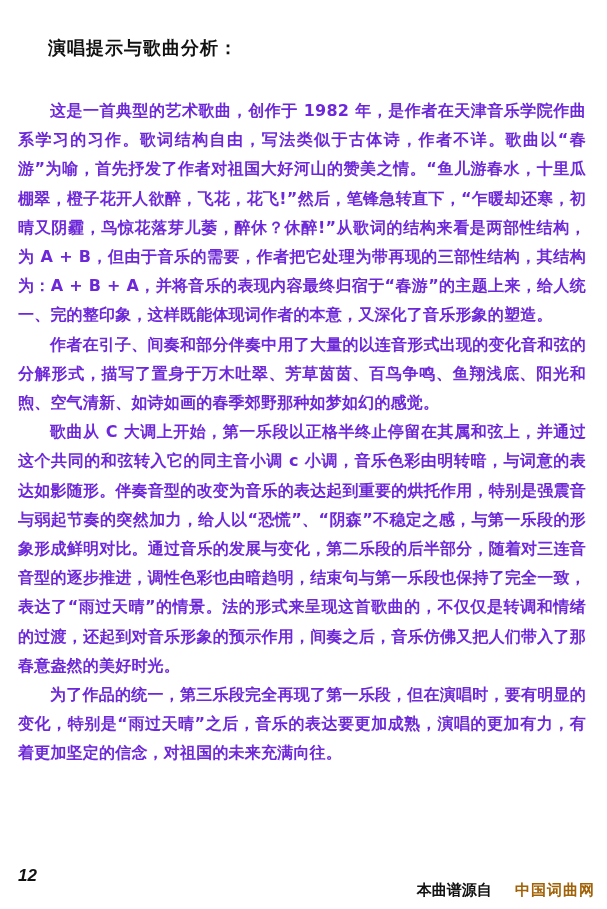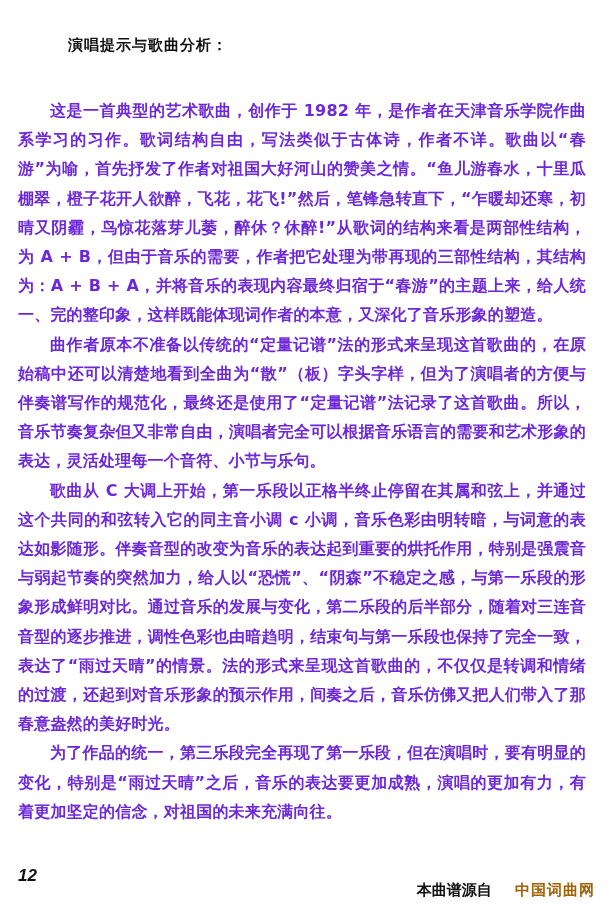--- a/index.html
+++ b/index.html
@@ -1,36 +1,36 @@
 <!DOCTYPE html>
 <html><head>
 <meta charset="utf-8">
 <style>
   html, body { margin: 0; padding: 0; background: #ffffff; }
   body { width: 607px; height: 909px; position: relative; overflow: hidden;
          font-family: "DejaVu Sans", "Liberation Sans", sans-serif; color: #111; }
-  .title { position: absolute; left: 68px; top: 36px; font-size: 15px; font-weight: bold;
+  .title { position: absolute; left: 48px; top: 36px; font-size: 18px; font-weight: bold;
            letter-spacing: 1px; color: #111; }
   .body { position: absolute; left: 18px; top: 96px; width: 568px; }
   .para { margin: 0; font-size: 16px; line-height: 29.2px; text-indent: 2em;
           text-align: justify; font-weight: bold; color: #6d28d9; letter-spacing: 0.2px; }
   .page-num { position: absolute; left: 18px; top: 866px; font-family: Liberation Sans, sans-serif;
               font-style: italic; font-weight: bold; font-size: 17px; color: #111; }
   .source { position: absolute; right: 12px; top: 881px; font-size: 15px; font-weight: bold; }
   .source .lbl { color: #111; margin-right: 18px; }
   .source .site { color: #a16207; letter-spacing: 1px; }
 </style>
 </head>
 <body>
 
 <div class="title">演唱提示与歌曲分析：</div>
 
 <div class="body">
   <p class="para">这是一首典型的艺术歌曲，创作于 1982 年，是作者在天津音乐学院作曲系学习的习作。歌词结构自由，写法类似于古体诗，作者不详。歌曲以“春游”为喻，首先抒发了作者对祖国大好河山的赞美之情。“鱼儿游春水，十里瓜棚翠，橙子花开人欲醉，飞花，花飞!”然后，笔锋急转直下，“乍暖却还寒，初晴又阴霾，鸟惊花落芽儿萎，醉休？休醉!”从歌词的结构来看是两部性结构，为 A + B，但由于音乐的需要，作者把它处理为带再现的三部性结构，其结构为：A + B + A，并将音乐的表现内容最终归宿于“春游”的主题上来，给人统一、完的整印象，这样既能体现词作者的本意，又深化了音乐形象的塑造。</p>
-  <p class="para">曲作者原本不准备以传统的“定量记谱”法的形式来呈现这首歌曲的，在原始稿中还可以清楚地看到全曲为“散”（板）字头字样，但为了演唱者的方便与伴奏谱写作的规范化，最终还是使用了“定量记谱”法记录了这首歌曲。所以，音乐节奏复杂但又非常自由，演唱者完全可以根据音乐语言的需要和艺术形象的表达，灵活处理每一个音符、小节与乐句。</p>
+  <p class="para">作者在引子、间奏和部分伴奏中用了大量的以连音形式出现的变化音和弦的分解形式，描写了置身于万木吐翠、芳草茵茵、百鸟争鸣、鱼翔浅底、阳光和煦、空气清新、如诗如画的春季郊野那种如梦如幻的感觉。</p>
   <p class="para">歌曲从 C 大调上开始，第一乐段以正格半终止停留在其属和弦上，并通过这个共同的和弦转入它的同主音小调 c 小调，音乐色彩由明转暗，与词意的表达如影随形。伴奏音型的改变为音乐的表达起到重要的烘托作用，特别是强震音与弱起节奏的突然加力，给人以“恐慌”、“阴森”不稳定之感，与第一乐段的形象形成鲜明对比。通过音乐的发展与变化，第二乐段的后半部分，随着对三连音音型的逐步推进，调性色彩也由暗趋明，结束句与第一乐段也保持了完全一致，表达了“雨过天晴”的情景。法的形式来呈现这首歌曲的，不仅仅是转调和情绪的过渡，还起到对音乐形象的预示作用，间奏之后，音乐仿佛又把人们带入了那春意盎然的美好时光。</p>
   <p class="para">为了作品的统一，第三乐段完全再现了第一乐段，但在演唱时，要有明显的变化，特别是“雨过天晴”之后，音乐的表达要更加成熟，演唱的更加有力，有着更加坚定的信念，对祖国的未来充满向往。</p>
 
 </div>
 
 <div class="page-num">12</div>
 
 <div class="source">
   <span class="lbl">本曲谱源自</span>
   <span class="site">中国词曲网</span>

